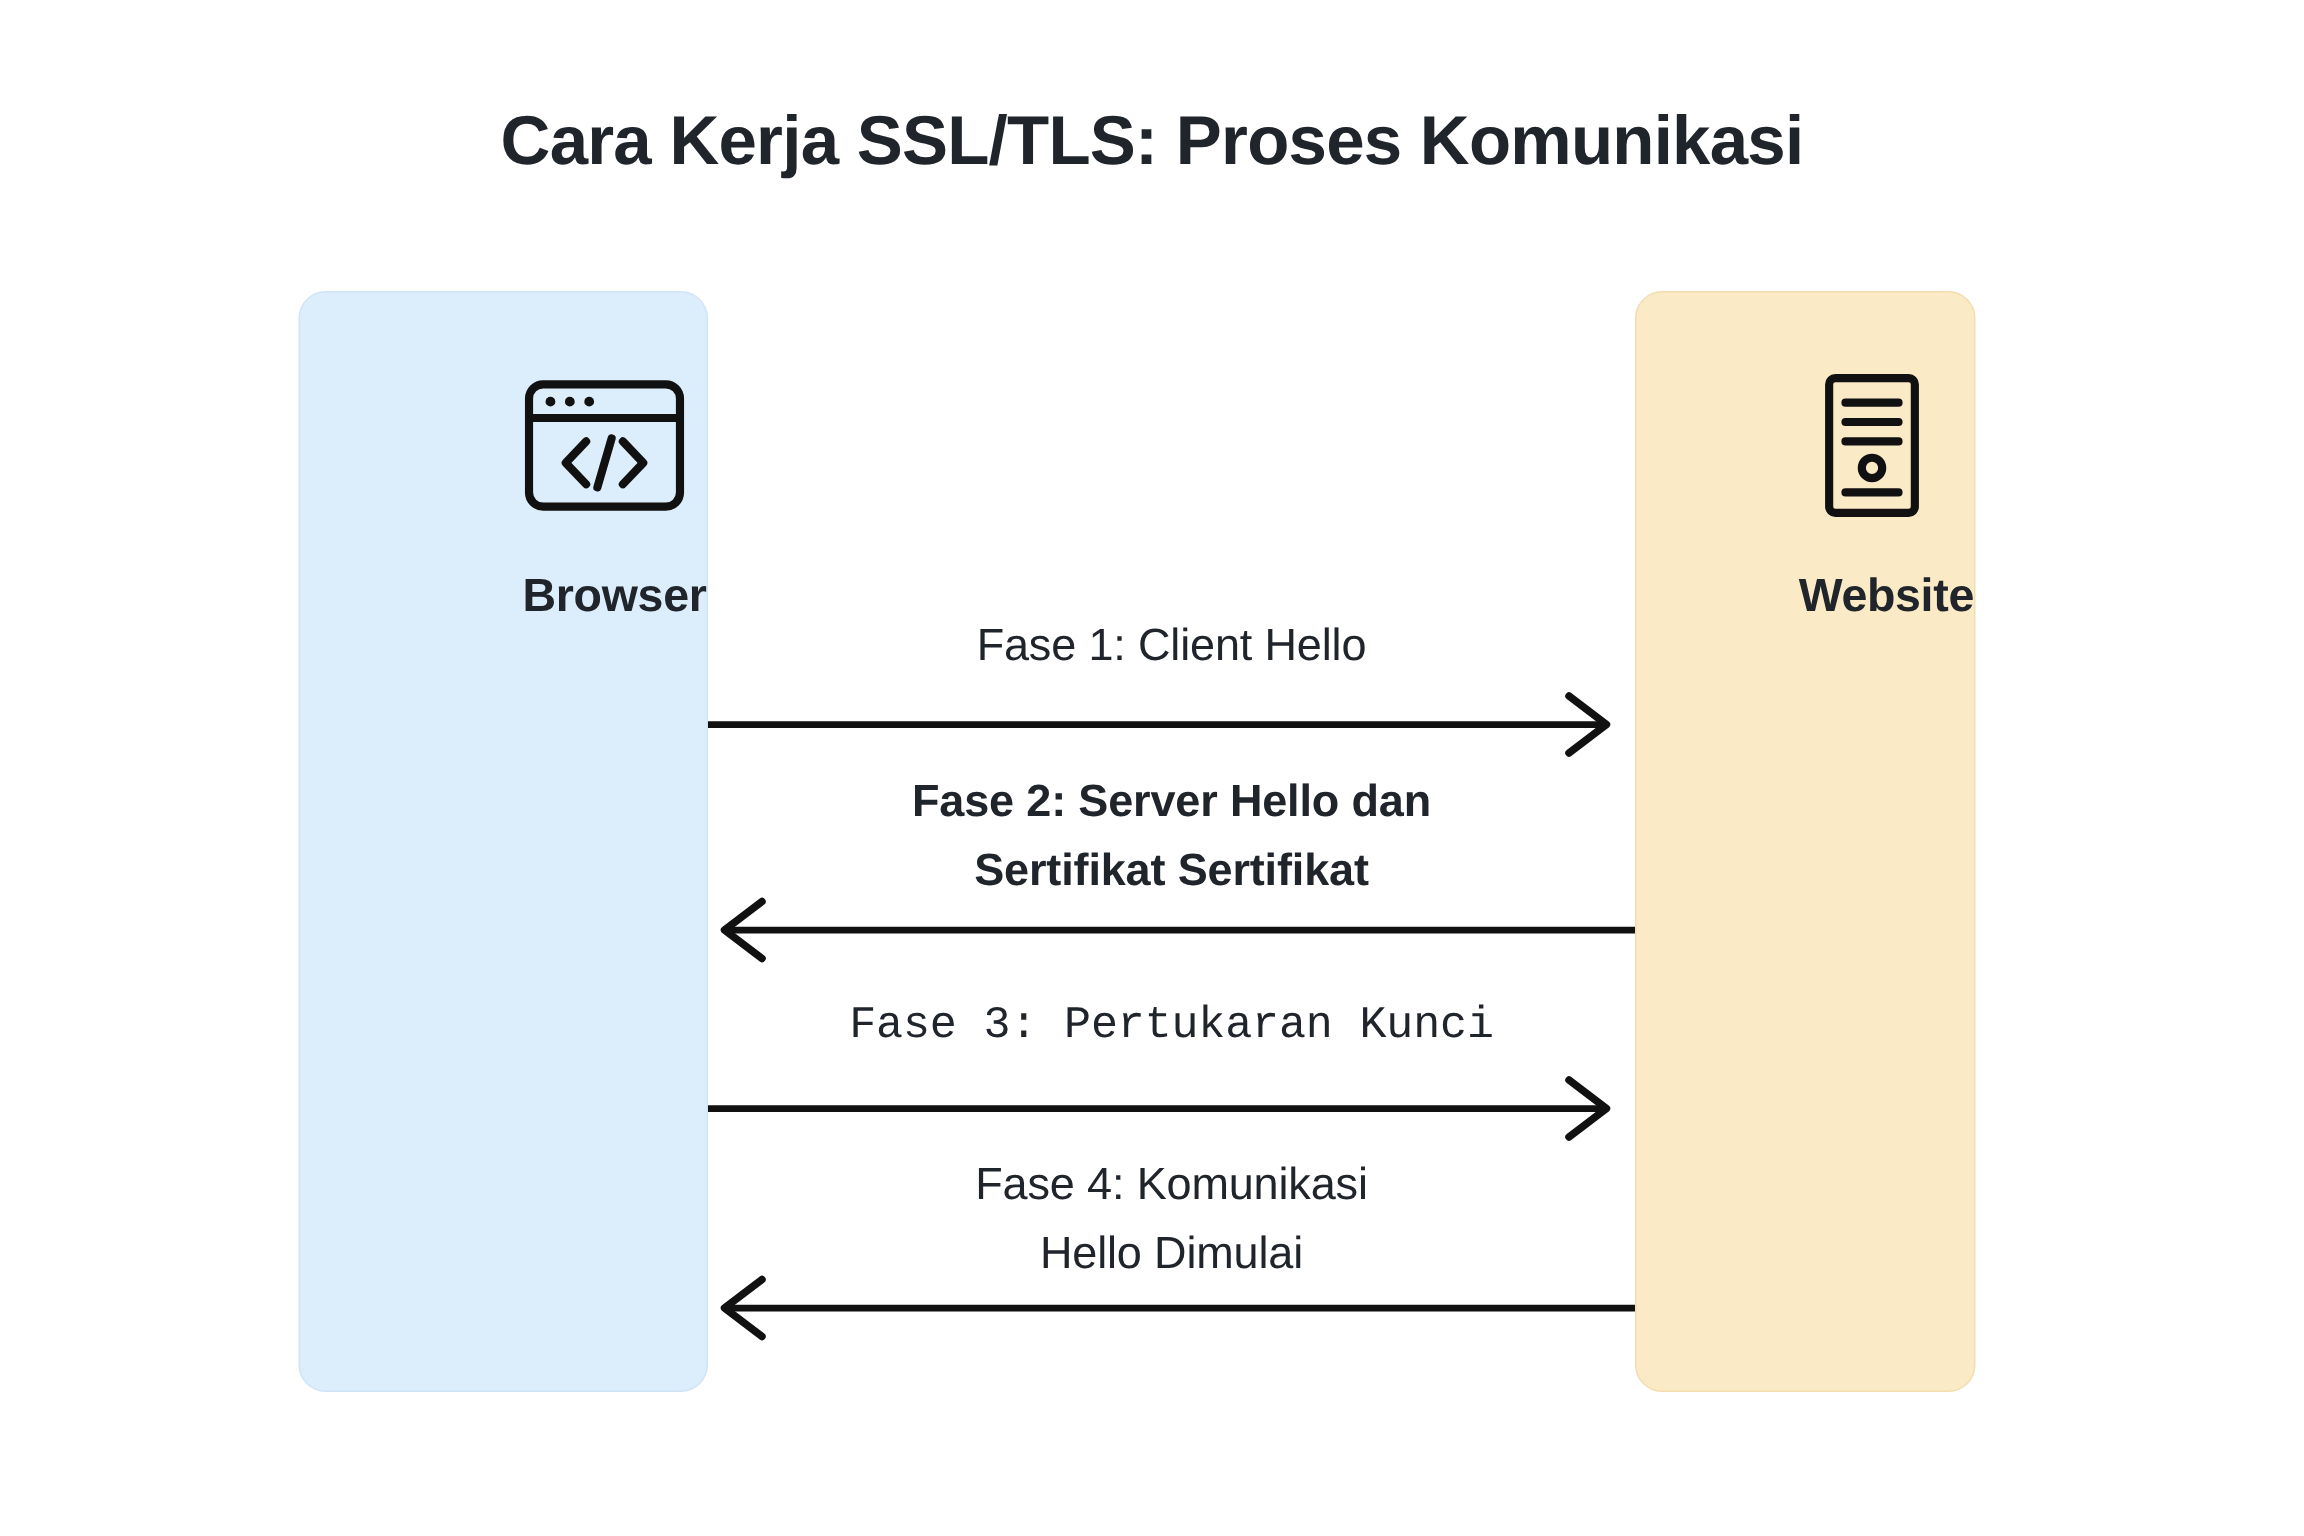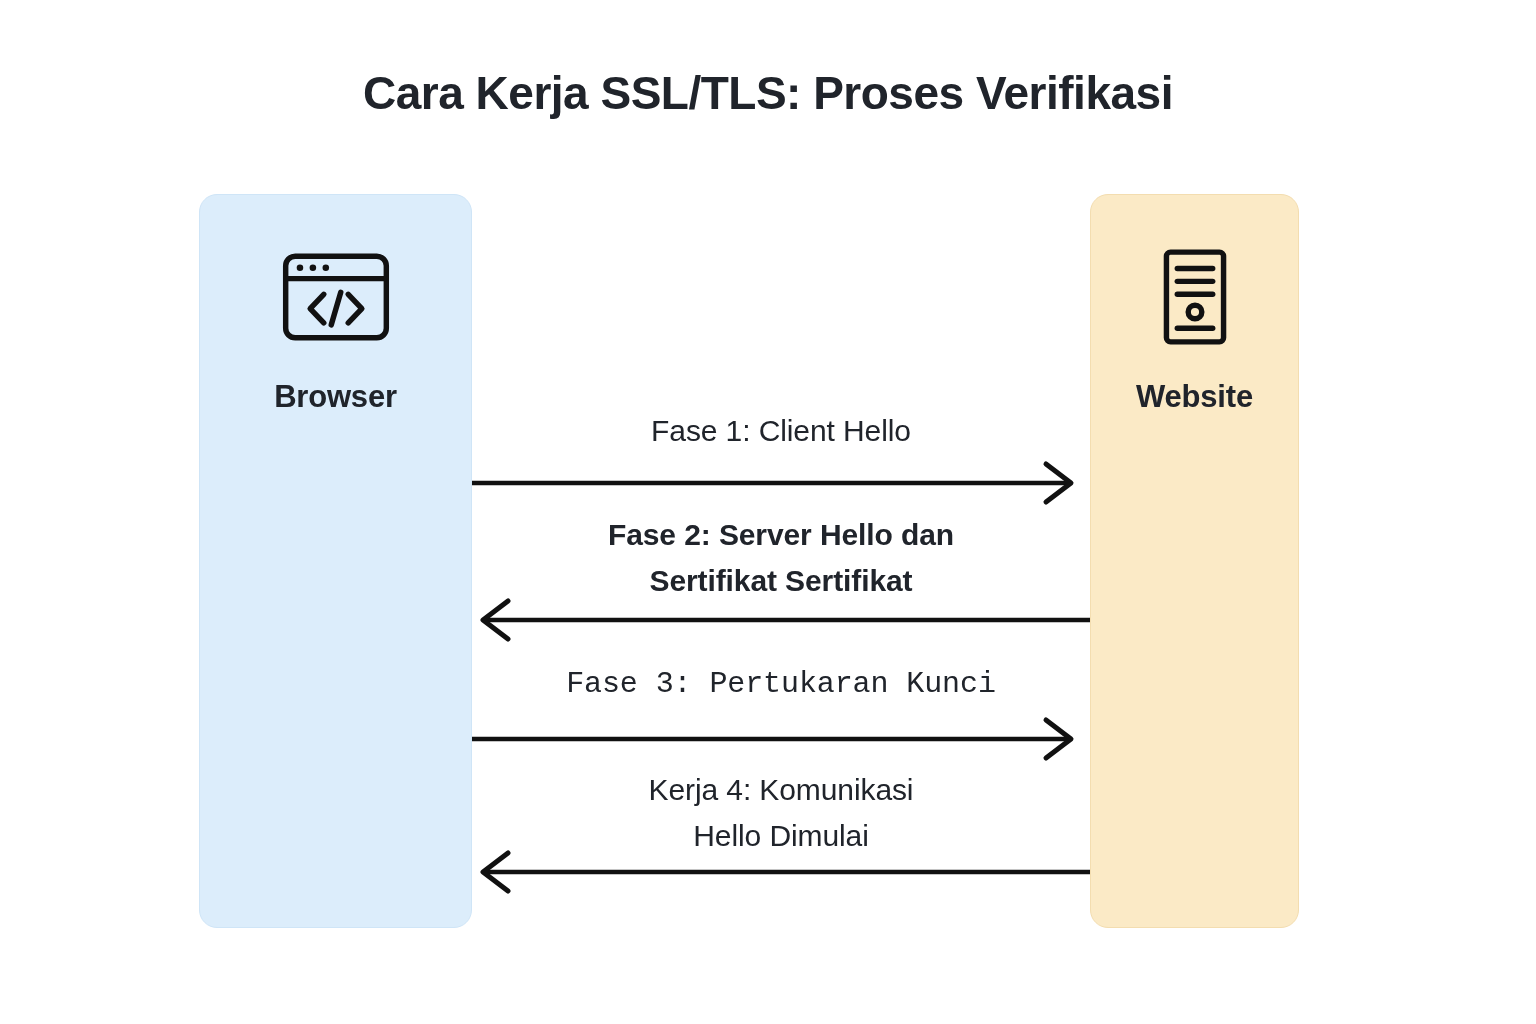--- a/index.html
+++ b/index.html
@@ -47,34 +47,34 @@
     left: 199px;
     top: 194px;
     width: 273px;
     height: 734px;
     background: #dcedfb;
     border: 1.5px solid #cfe5f7;
   }
   .actor-website {
     left: 1090px;
     top: 194px;
-    width: 209px;
+    width: 227px;
     height: 734px;
     background: #fbeac6;
     border: 1.5px solid #f3ddb0;
   }
 
   .actor-inner {
     position: absolute;
     left: 0;
     top: 34px;
     width: 100%;
     display: flex;
     flex-direction: column;
-    align-items: center;
+    align-items: flex-end;
   }
   .actor-icon {
     width: 136px;
     height: 136px;
     display: block;
   }
   .actor-label {
     margin-top: 14px;
     font-size: 31px;
     font-weight: 700;
@@ -104,21 +104,21 @@
   .msg-line-1 { top: 408px; }
   .msg-line-2 { top: 512px; font-weight: bold; }
   .msg-line-3 { top: 662px; font-family: Liberation Mono, monospace; }
   .msg-line-4 { top: 767px; }
 </style>
 </head>
 <body>
 
 <div class="canvas">
 
-  <div class="title">Cara Kerja SSL/TLS: Proses Verifikasi</div>
+  <div class="title">Cara Kerja SSL/TLS: Proses Komunikasi</div>
 
   <div class="actor actor-browser">
     <div class="actor-inner">
       <span class="actor-icon">
         <svg viewBox="0 0 100 100" width="136" height="136" aria-hidden="true">
           <rect x="13" y="20" width="74" height="60" rx="7" ry="7" fill="none" stroke="#111111" stroke-width="4"></rect>
           <line x1="13" y1="36.5" x2="87" y2="36.5" stroke="#111111" stroke-width="4"></line>
           <circle cx="23.5" cy="28.5" r="2.4" fill="#111111"></circle>
           <circle cx="33" cy="28.5" r="2.4" fill="#111111"></circle>
           <circle cx="42.5" cy="28.5" r="2.4" fill="#111111"></circle>
@@ -177,17 +177,17 @@
   <div class="msg-label msg-line-2">
     <div>Fase 2: Server Hello dan</div>
     <div>Sertifikat Sertifikat</div>
   </div>
 
   <div class="msg-label msg-line-3">
     <div>Fase 3: Pertukaran Kunci</div>
   </div>
 
   <div class="msg-label msg-line-4">
-    <div>Kerja 4: Komunikasi</div>
+    <div>Fase 4: Komunikasi</div>
     <div>Hello Dimulai</div>
   </div>
 
 </div>
 
 </body></html>

